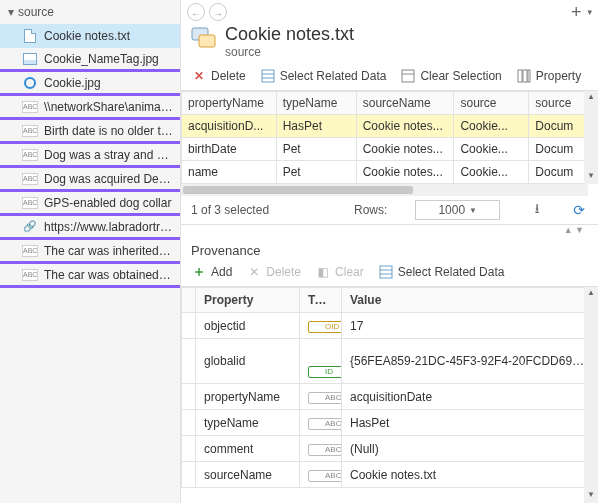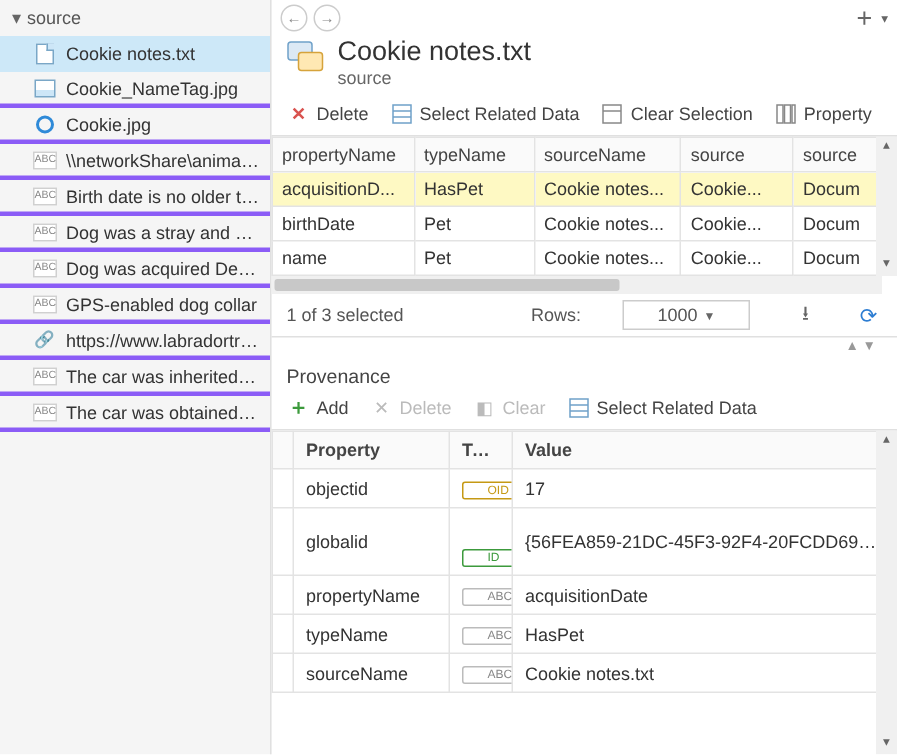--- a/index.html
+++ b/index.html
@@ -329,20 +329,26 @@
               <td>acquisitionDate</td>
             </tr>
             <tr>
               <td></td>
               <td>typeName</td>
               <td><span class="type-ico ti-abc">ABC</span></td>
               <td>HasPet</td>
             </tr>
             <tr>
               <td></td>
+              <td>comment</td>
+              <td><span class="type-ico ti-abc">ABC</span></td>
+              <td>(Null)</td>
+            </tr>
+            <tr>
+              <td></td>
               <td>sourceName</td>
               <td><span class="type-ico ti-abc">ABC</span></td>
               <td>Cookie notes.txt</td>
             </tr>
           </tbody>
         </table>
       <div class="vsb">
           <div class="up">▴</div>
           <div class="trk"></div>
           <div class="dn">▾</div>

